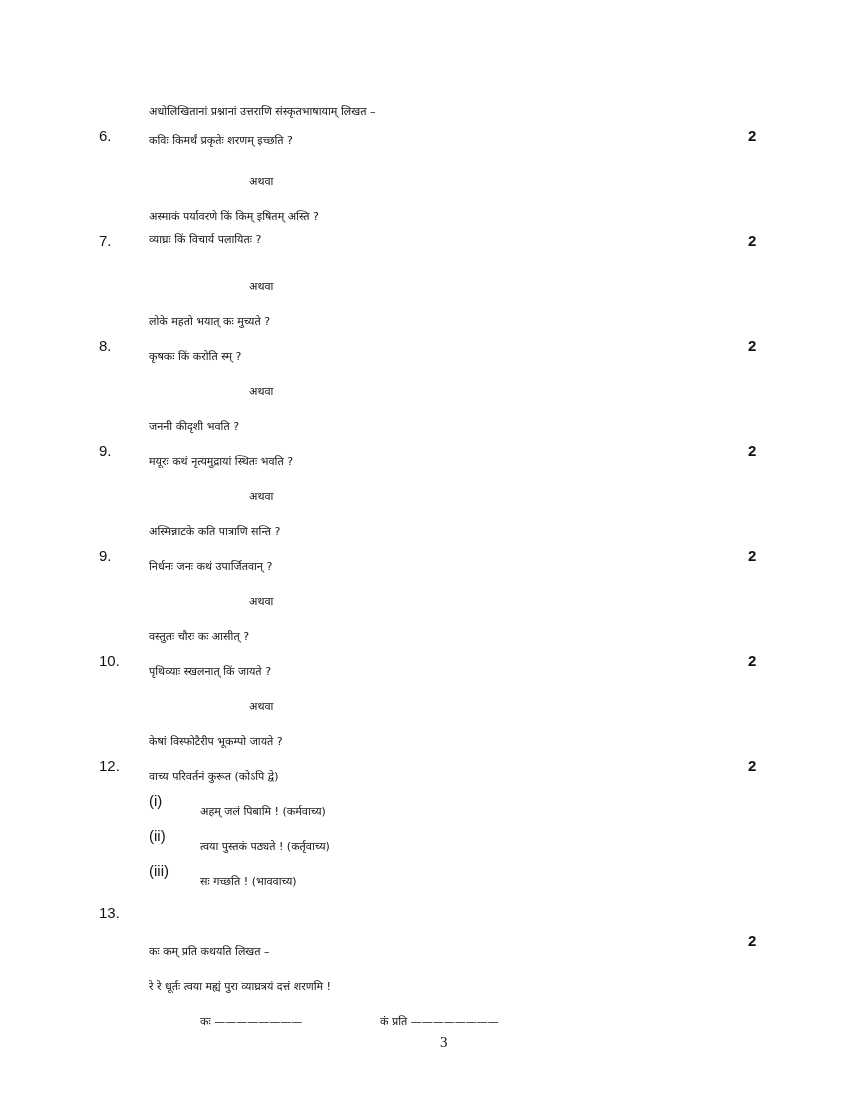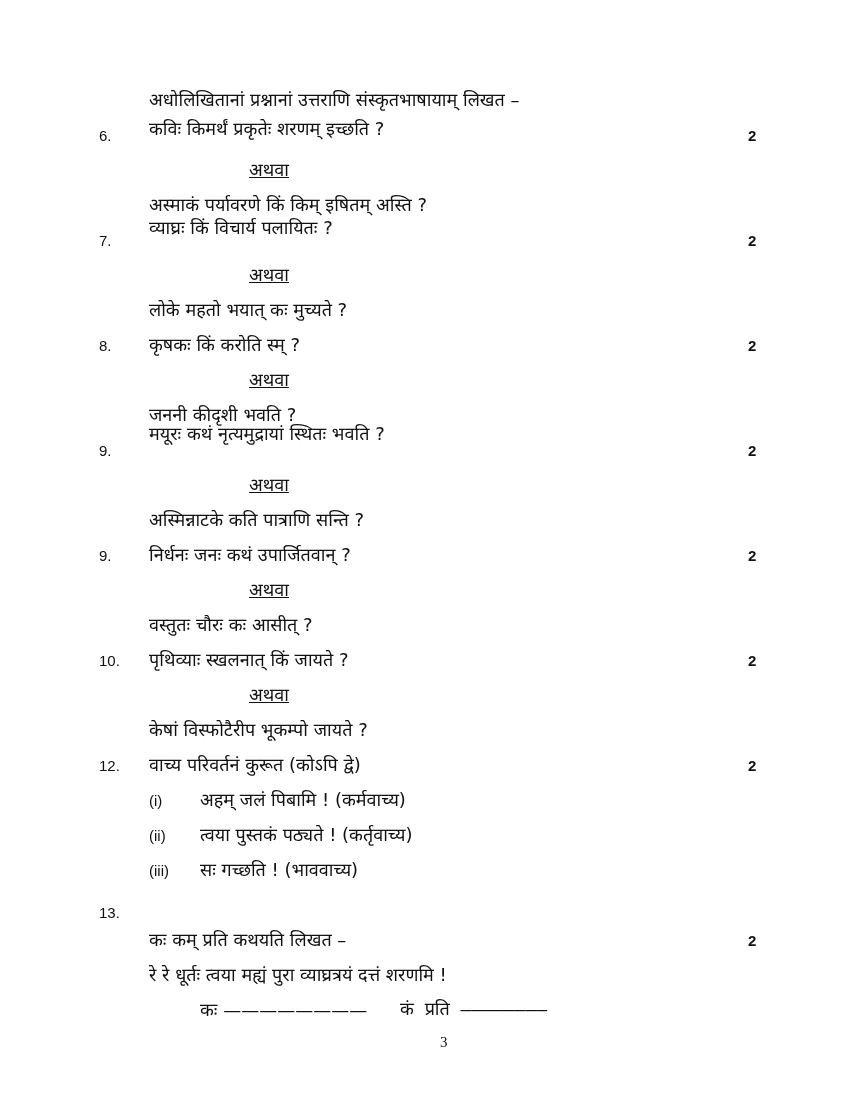--- a/index.html
+++ b/index.html
@@ -1,26 +1,26 @@
 <!DOCTYPE html>
 <html><head>
 <meta charset="utf-8">
 <style>
   html, body { margin: 0; padding: 0; background: #ffffff; }
   body { width: 850px; height: 1100px; position: relative; overflow: hidden;
          font-family: "DejaVu Sans", sans-serif; color: #111; }
-  .line { position: absolute; font-size: 18px; line-height: 20px; white-space: nowrap; }
+  .line { position: absolute; font-size: 11px; line-height: 20px; white-space: nowrap; margin-top: 12px; }
   .qnum { position: absolute; left: 99px; font-family: "Liberation Sans", sans-serif; font-size: 15px; }
   .mark { position: absolute; left: 748px; font-family: "Liberation Sans", sans-serif; font-size: 15px; font-weight: bold; }
   .text { left: 149px; }
-  .athava { left: 249px; text-decoration: underline; }
+  .athava { left: 249px; }
   .sub-label { position: absolute; left: 149px; font-family: "Liberation Sans", sans-serif; font-size: 15px; }
   .sub-text { left: 200px; }
   .blank-ka { left: 200px; }
-  .blank-kam { left: 400px; font-family: Liberation Mono, monospace; }
+  .blank-kam { left: 380px; }
   .pagenum { position: absolute; left: 440px; top: 1034px; font-family: "Liberation Serif", serif; font-size: 15px; }
 </style>
 </head>
 <body>
 
 <div>
 
   <div class="line text" style="top:90px">अधोलिखितानां प्रश्नानां उत्तराणि संस्कृतभाषायाम् लिखत –</div>
 
   <div class="qnum" style="top:127px">6.</div>
@@ -35,21 +35,21 @@
   <div class="line athava" style="top:265px">अथवा</div>
   <div class="line text" style="top:300px">लोके महतो भयात् कः मुच्यते ?</div>
 
   <div class="qnum" style="top:337px">8.</div>
   <div class="line text" style="top:335px">कृषकः किं करोति स्म् ?</div>
   <div class="mark" style="top:337px">2</div>
   <div class="line athava" style="top:370px">अथवा</div>
   <div class="line text" style="top:405px">जननी कीदृशी भवति ?</div>
 
   <div class="qnum" style="top:442px">9.</div>
-  <div class="line text" style="top:424px">मयूरः कथं नृत्यमुद्रायां स्थितः भवति ?</div>
+  <div class="line text" style="top:440px">मयूरः कथं नृत्यमुद्रायां स्थितः भवति ?</div>
   <div class="mark" style="top:442px">2</div>
   <div class="line athava" style="top:475px">अथवा</div>
   <div class="line text" style="top:510px">अस्मिन्नाटके कति पात्राणि सन्ति ?</div>
 
   <div class="qnum" style="top:547px">9.</div>
   <div class="line text" style="top:545px">निर्धनः जनः कथं उपार्जितवान् ?</div>
   <div class="mark" style="top:547px">2</div>
   <div class="line athava" style="top:580px">अथवा</div>
   <div class="line text" style="top:615px">वस्तुतः चौरः कः आसीत् ?</div>
 

